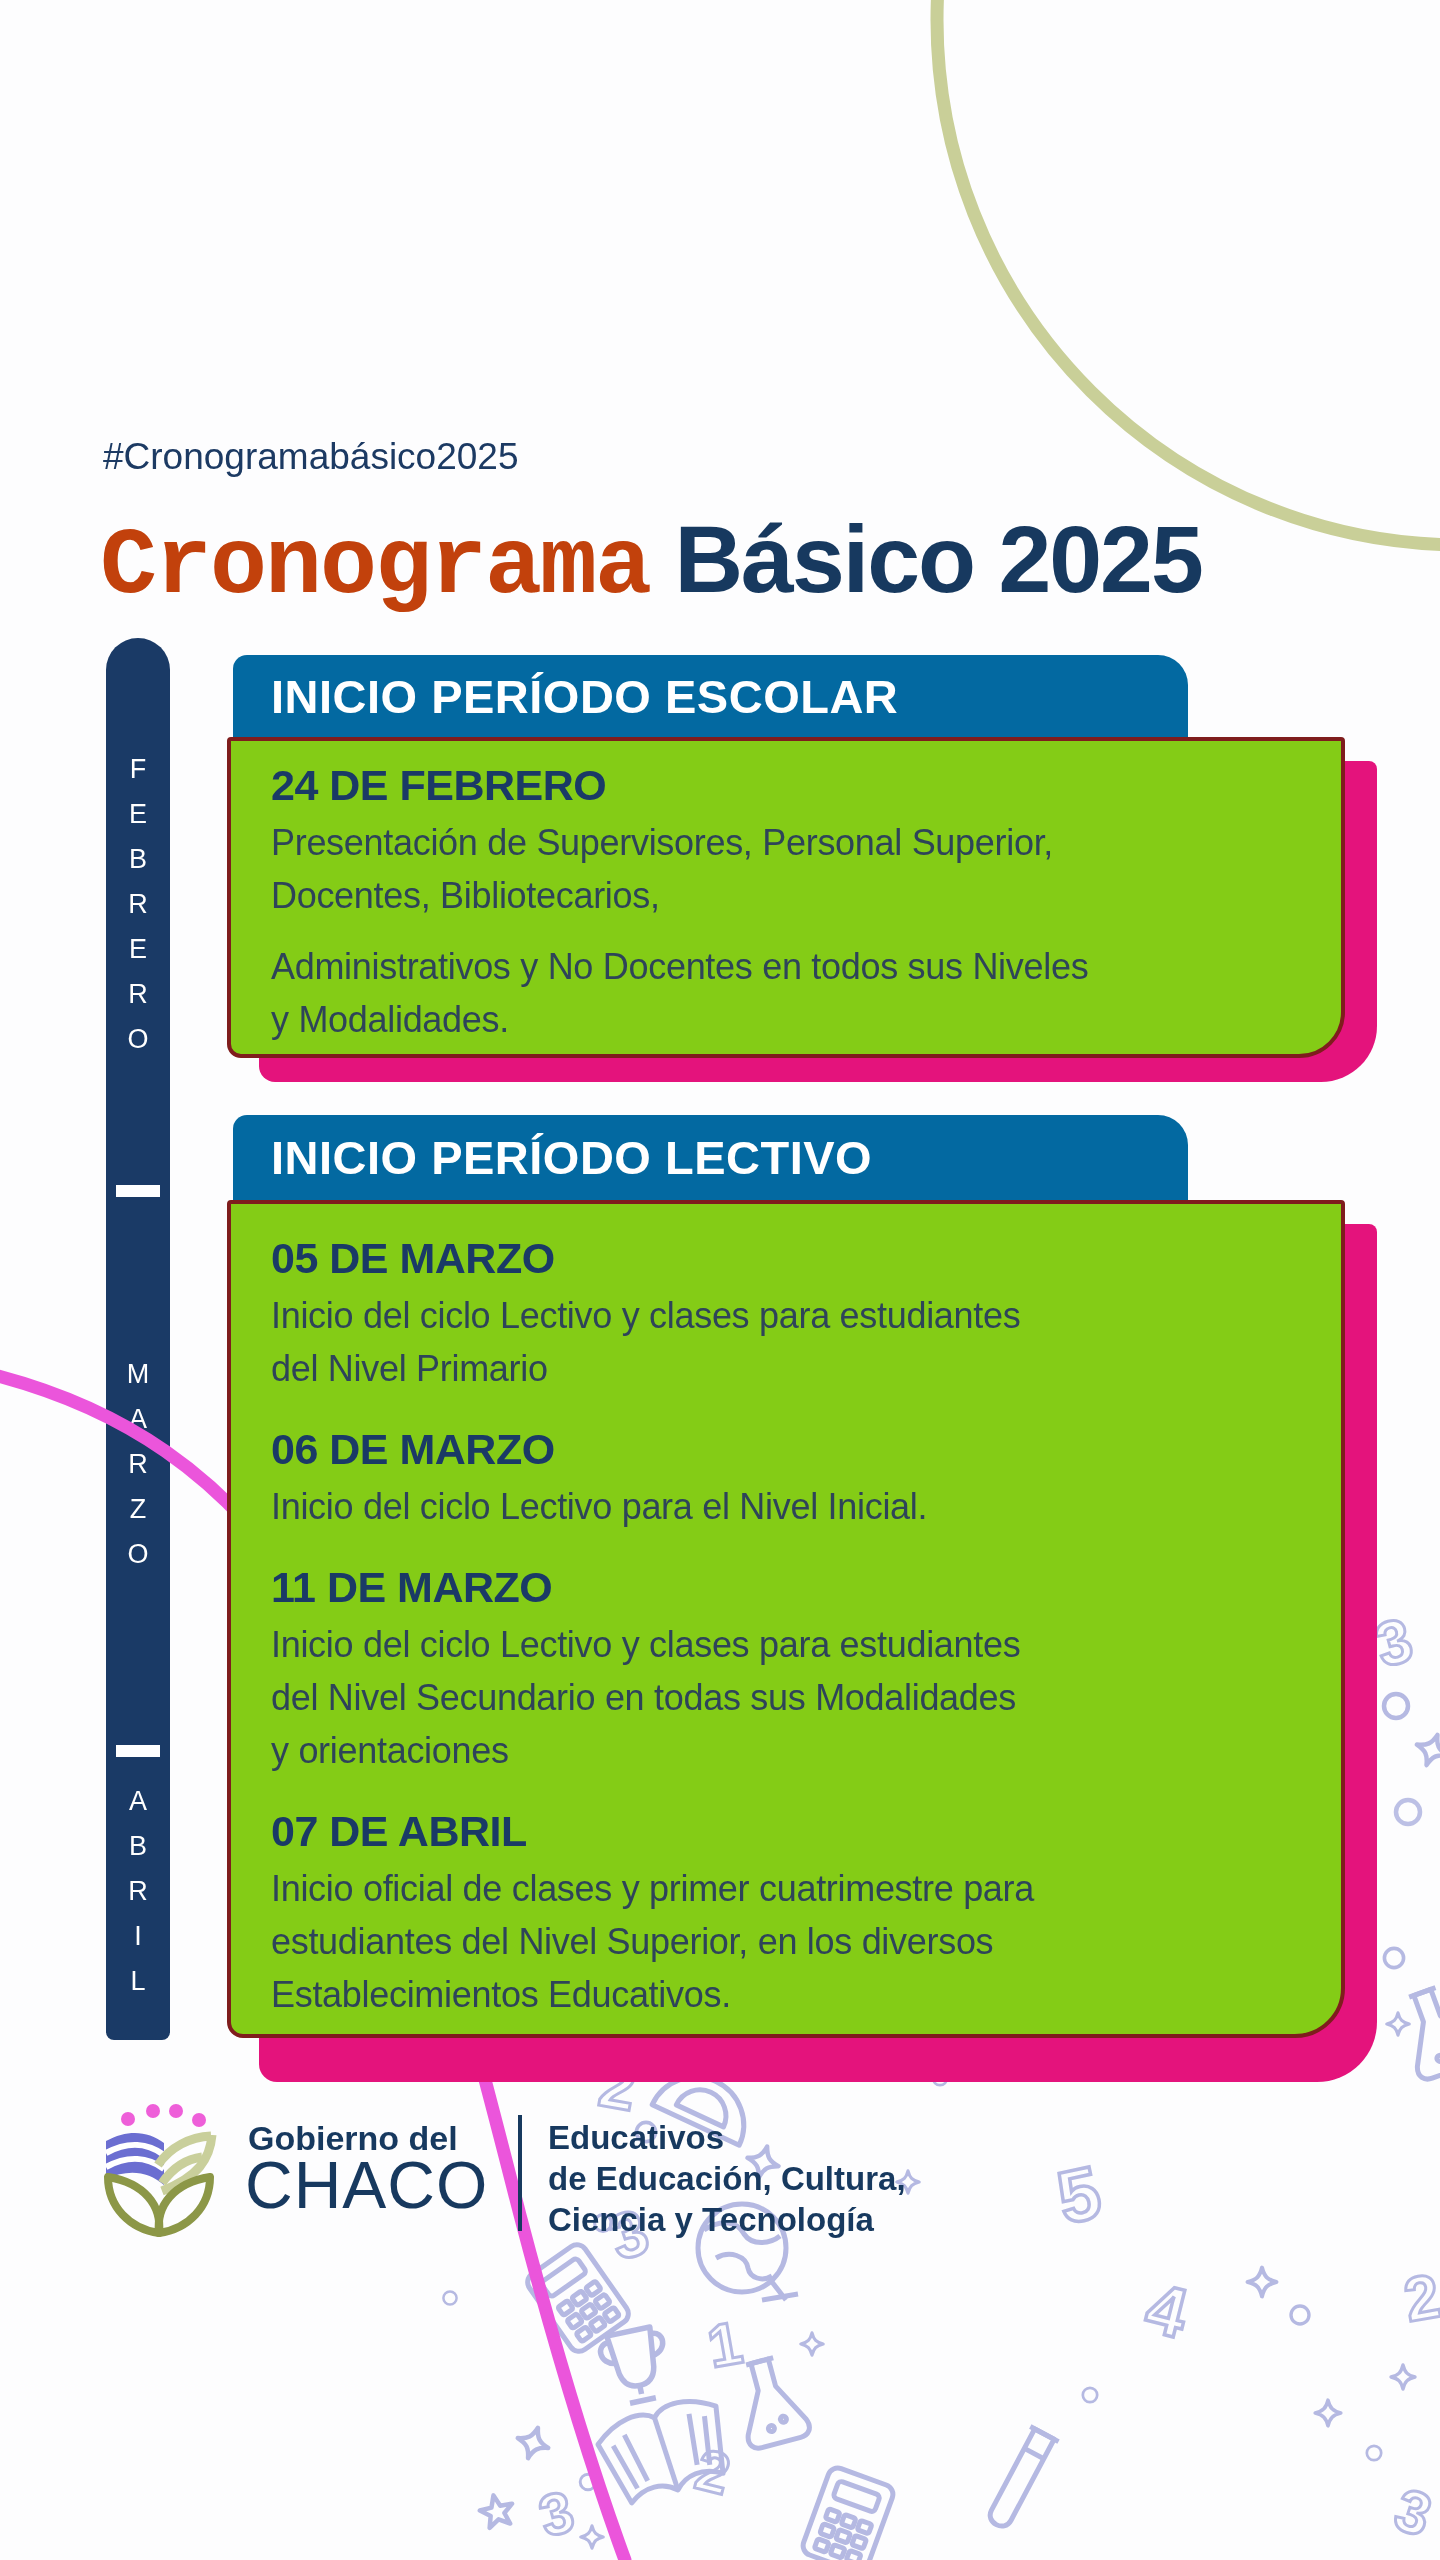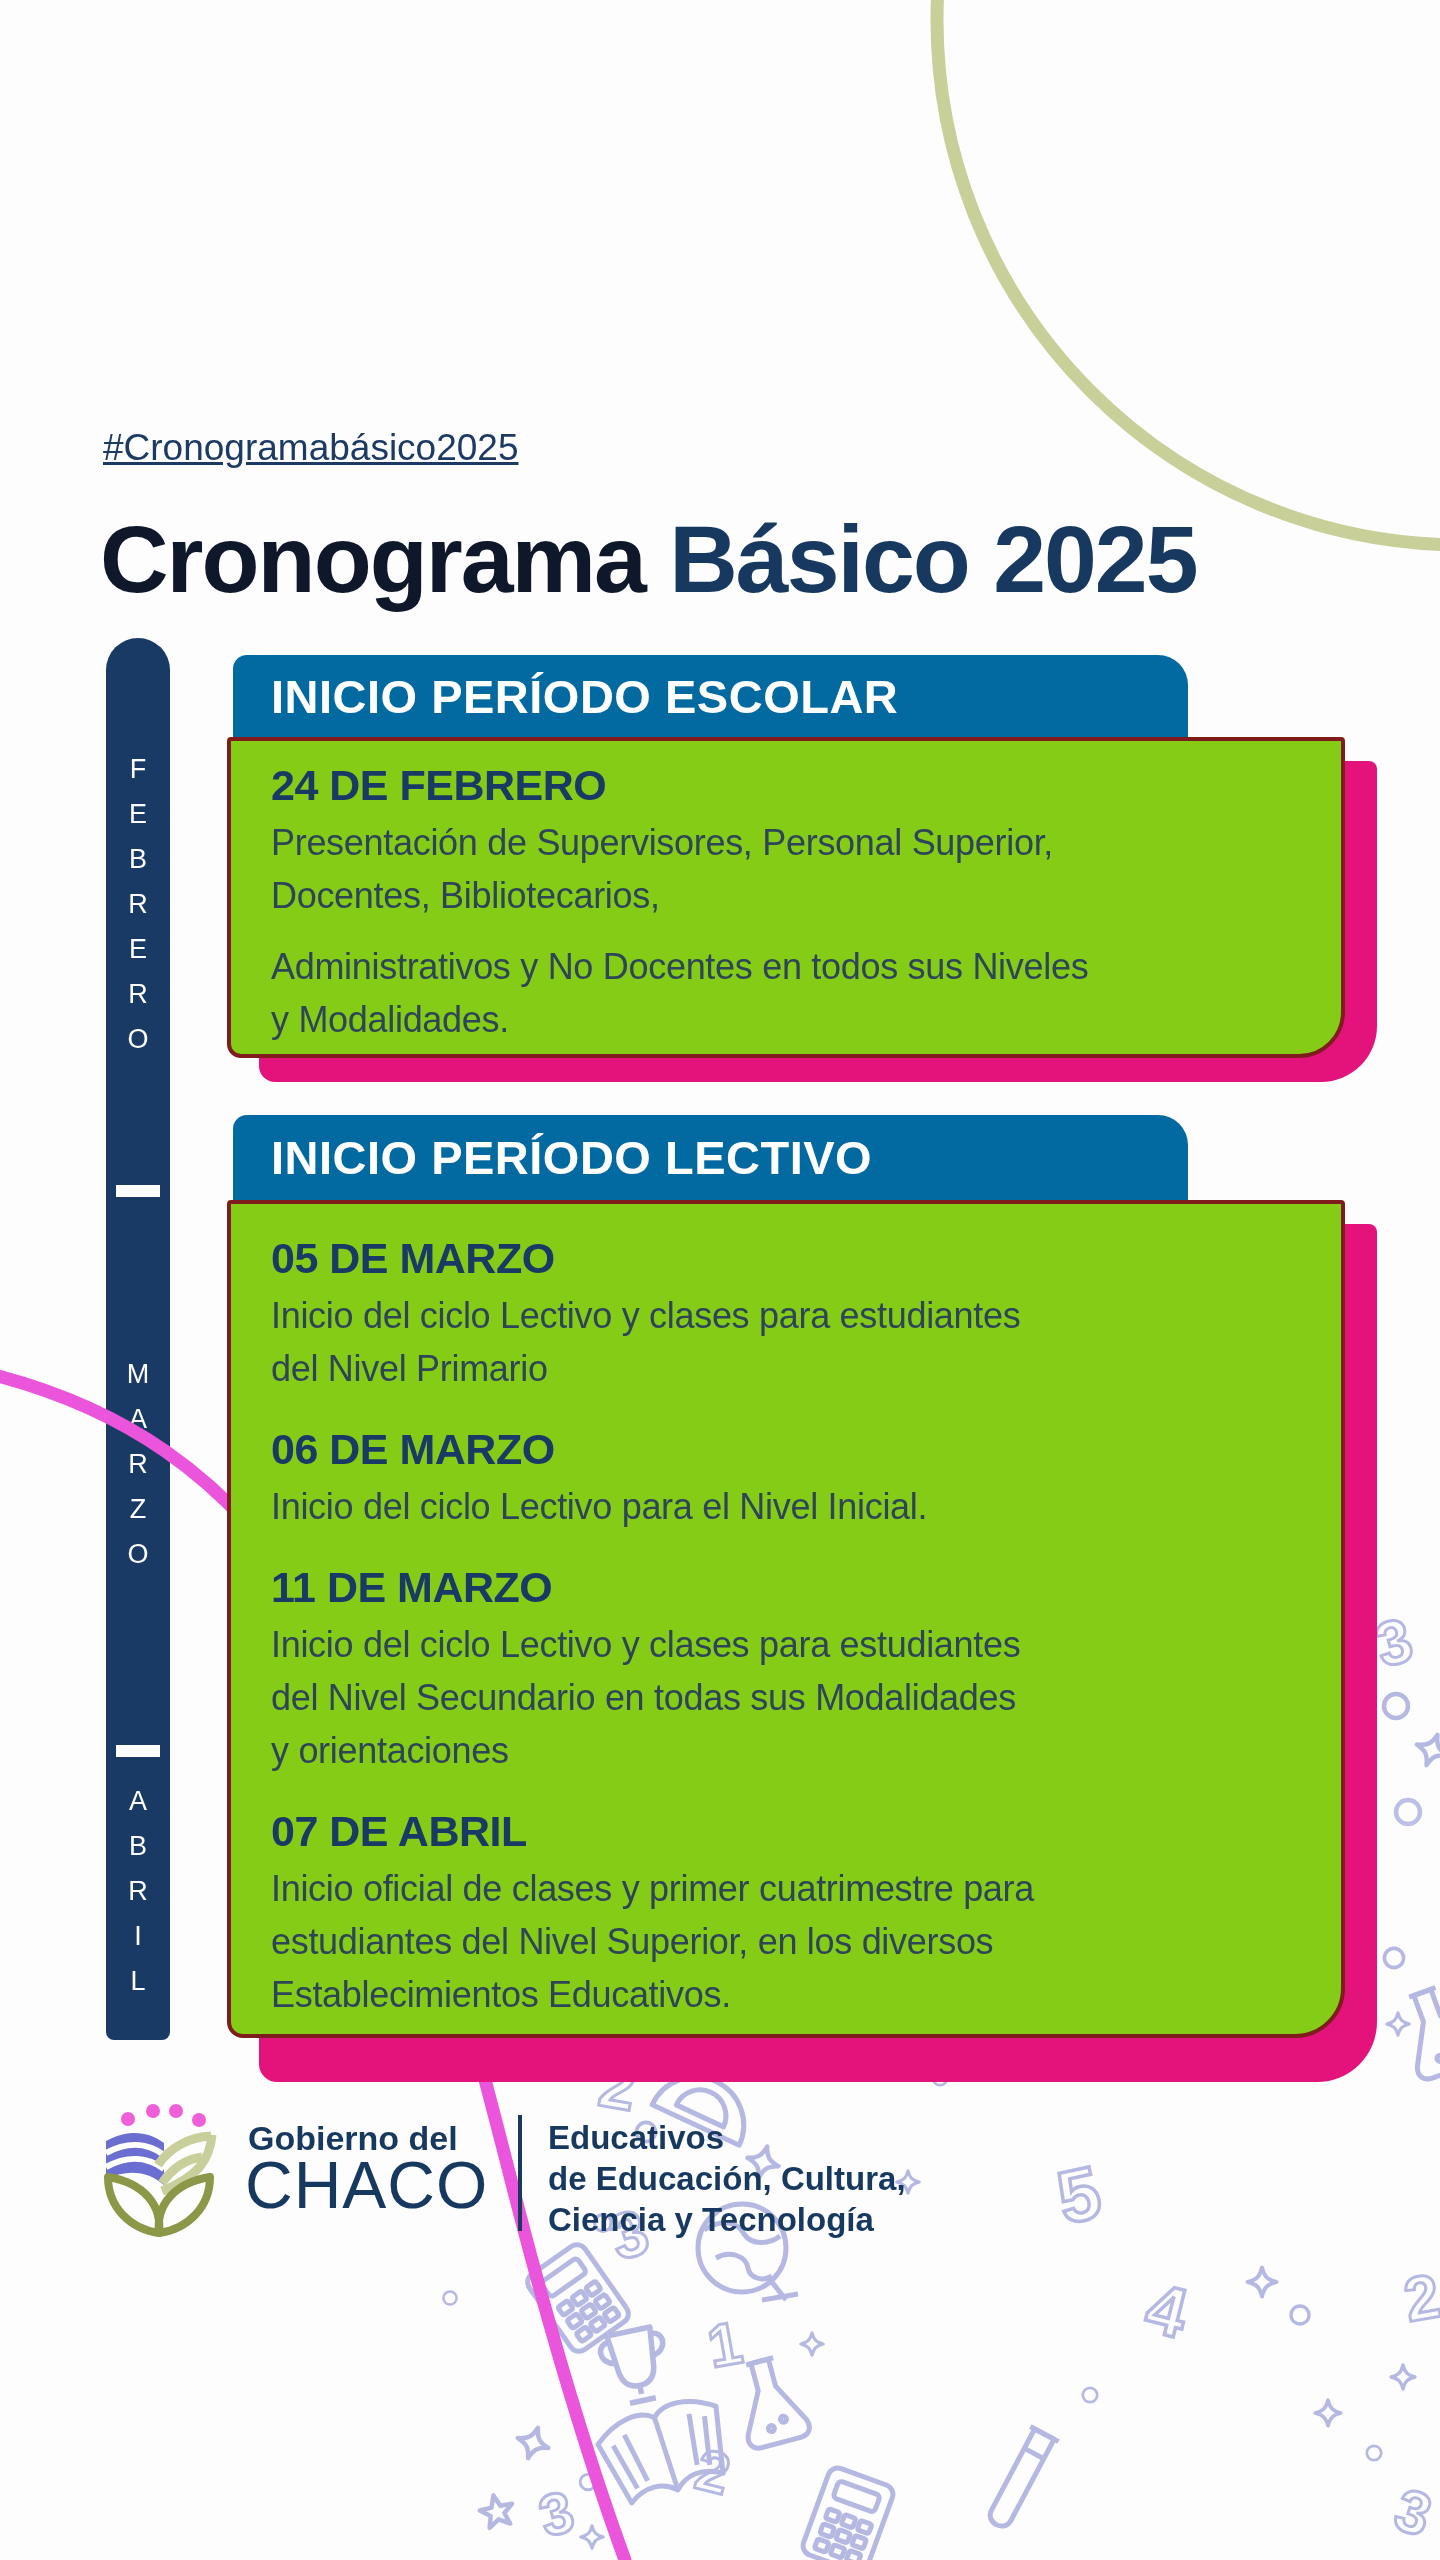--- a/index.html
+++ b/index.html
@@ -6,23 +6,23 @@
   .poster{
     position:relative;width:1440px;height:2560px;margin:0 auto;
     background:#fdfdfe;overflow:hidden;
     font-family:"Liberation Sans", sans-serif;
   }
   svg{display:block}
   
   .deco-layer{position:absolute;left:0;top:0;width:1440px;height:2560px;z-index:0;pointer-events:none;}
   .curve-layer{position:absolute;left:0;top:0;width:1440px;height:2560px;z-index:2;pointer-events:none;}
   
-  .hashtag{position:absolute;left:103px;top:427px;font-size:37px;font-weight:500;color:#1c3a63;z-index:3;text-decoration:underline;}
+  .hashtag{position:absolute;left:103px;top:436px;font-size:37px;font-weight:500;color:#1c3a63;z-index:3;}
   .title{position:absolute;left:100px;top:505px;font-size:95px;font-weight:800;letter-spacing:-2px;z-index:3;white-space:nowrap;}
-  .title .accent{color:#0f172a;}
+  .title .accent{color:#c2410c;font-family:Liberation Mono, monospace;}
   .title .rest{color:#17395f;}
   
   .rail{position:absolute;left:106px;top:638px;width:64px;height:1402px;background:#1a3a66;
         border-radius:32px 32px 8px 8px;z-index:1;display:flex;flex-direction:column;}
   .rail-seg{display:flex;align-items:center;justify-content:center;}
   .rail-seg.s1{height:547px;} .rail-seg.s2{height:548px;} .rail-seg.s3{flex:1;}
   .rail-sep{height:12px;width:44px;background:#ffffff;margin:0 auto;}
   .month-label{writing-mode:vertical-rl;text-orientation:upright;color:#ffffff;
         font-size:27px;font-weight:500;letter-spacing:15px;line-height:64px;}
   

